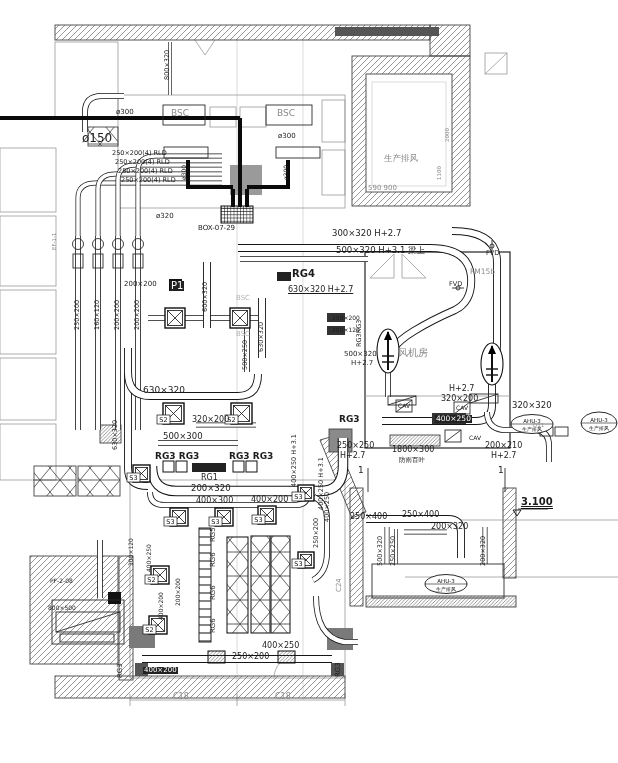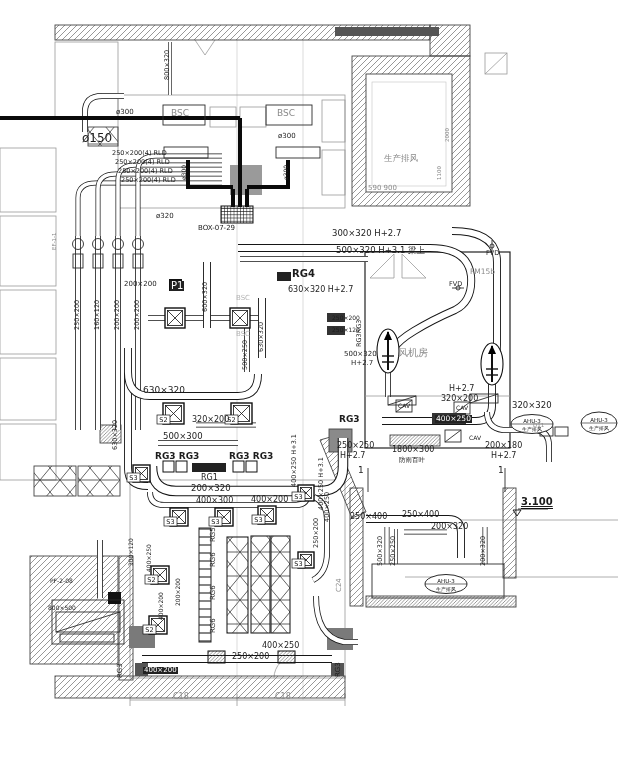--- a/index.html
+++ b/index.html
@@ -456,21 +456,21 @@
       <span class="lbl" style="left: 121px; top: 177px; font-size: 6.5px;">250×200(4) RLD</span>
       <span class="lbl" style="left: 156px; top: 213px; font-size: 7px;">ø320</span>
       <span class="lbl" style="left: 198px; top: 225px; font-size: 7px;">BOX-07-29</span>
       <span class="lbl g" style="left: 384px; top: 154px; font-size: 8.5px;">生产排风</span>
       <span class="lbl g" style="left: 368px; top: 185px; font-size: 7px;">590 900</span>
       <span class="lbl g rot" style="left: 445px; top: 142px; font-size: 5.5px;">2000</span>
       <span class="lbl g rot" style="left: 437px; top: 180px; font-size: 5.5px;">1100</span>
       <span class="lbl" style="left: 332px; top: 229px; font-size: 8.5px;">300×320 H+2.7</span>
       <span class="lbl" style="left: 336px; top: 246px; font-size: 8.5px;">500×320 H+3.1 梁上</span>
       <span class="lbl b" style="left: 292px; top: 269px; font-size: 10px;">RG4</span>
-      <span class="lbl" style="left: 288px; top: 286px; font-size: 8px;">630×320 H+2.7</span>
+      <span class="lbl" style="left: 288px; top: 286px; font-size: 8px; text-decoration: underline;">630×320 H+2.7</span>
       <span class="lbl" style="left: 486px; top: 250px; font-size: 6.5px;">FVD</span>
       <span class="lbl" style="left: 449px; top: 281px; font-size: 6.5px;">FVD</span>
       <span class="lbl g" style="left: 470px; top: 268px; font-size: 7.5px;">FM15b</span>
       <span class="lbl g" style="left: 398px; top: 348px; font-size: 10px;">风机房</span>
       <span class="lbl g rot" style="left: 52px; top: 250px; font-size: 5.5px;">EF-1-1</span>
       <span class="lbl rot" style="left: 74px; top: 330px; font-size: 6.5px;">250×200</span>
       <span class="lbl rot" style="left: 94px; top: 330px; font-size: 6.5px;">160×120</span>
       <span class="lbl rot" style="left: 114px; top: 330px; font-size: 6.5px;">200×200</span>
       <span class="lbl rot" style="left: 134px; top: 330px; font-size: 6.5px;">200×200</span>
       <span class="lbl" style="left: 124px; top: 281px; font-size: 7px;">200×200</span>
@@ -522,21 +522,21 @@
       <span class="lbl" style="left: 398px; top: 403px; font-size: 6px;">CAV</span>
       <span class="lbl" style="left: 456px; top: 405px; font-size: 6px;">CAV</span>
       <span class="lbl" style="left: 469px; top: 435px; font-size: 6px;">CAV</span>
       <span class="lbl w" style="left: 435px; top: 415px; font-size: 7.5px;">400×250</span>
       <span class="lbl" style="left: 512px; top: 401px; font-size: 8.5px;">320×320</span>
       <span class="lbl g" style="left: 533px; top: 423px; font-size: 5.5px;">D11</span>
       <span class="lbl" style="left: 337px; top: 442px; font-size: 8px;">250×250</span>
       <span class="lbl" style="left: 340px; top: 452px; font-size: 8px;">H+2.7</span>
       <span class="lbl" style="left: 392px; top: 446px; font-size: 8px;">1800×300</span>
       <span class="lbl" style="left: 399px; top: 457px; font-size: 6.5px;">防雨百叶</span>
-      <span class="lbl" style="left: 485px; top: 442px; font-size: 8px;">200×180</span>
+      <span class="lbl" style="left: 485px; top: 442px; font-size: 8px;">200×210</span>
       <span class="lbl" style="left: 491px; top: 452px; font-size: 8px;">H+2.7</span>
       <span class="lbl b" style="left: 339px; top: 415px; font-size: 9px;">RG3</span>
       <span class="lbl lvl" style="left: 521px; top: 497px; font-size: 10px; text-decoration: underline;">3.100</span>
       <span class="lbl" style="left: 350px; top: 513px; font-size: 8px;">250×400</span>
       <span class="lbl" style="left: 402px; top: 511px; font-size: 8px;">250×400</span>
       <span class="lbl" style="left: 431px; top: 523px; font-size: 8px;">200×320</span>
       <span class="lbl rot" style="left: 377px; top: 566px; font-size: 6.5px;">500×320</span>
       <span class="lbl rot" style="left: 390px; top: 566px; font-size: 6.5px;">250×250</span>
       <span class="lbl rot" style="left: 480px; top: 566px; font-size: 6.5px;">200×320</span>
       <span class="lbl" style="left: 358px; top: 466px; font-size: 9px;">1</span>

